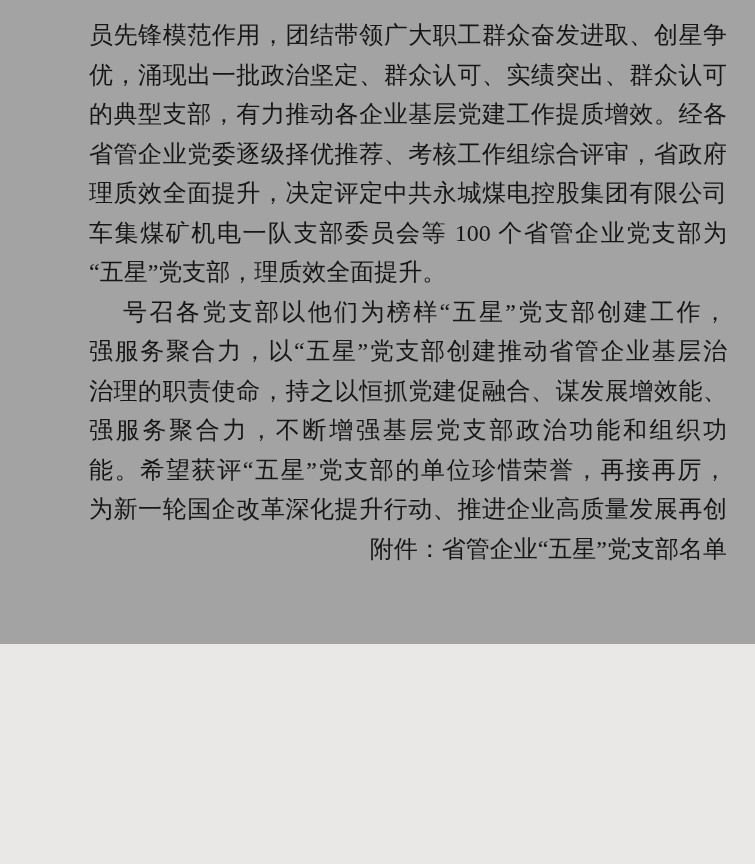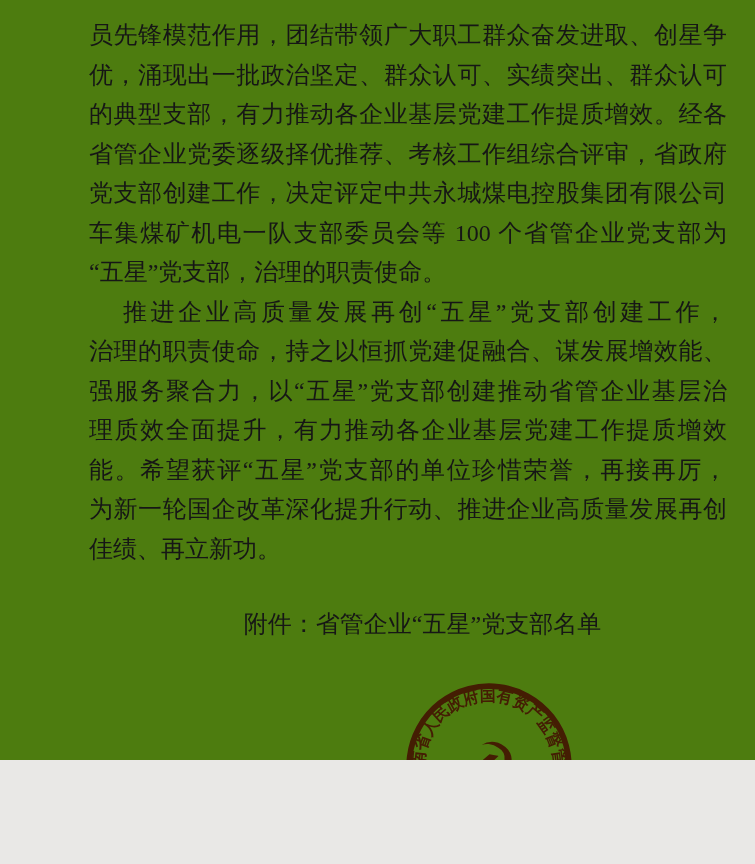--- a/index.html
+++ b/index.html
@@ -1,19 +1,19 @@
 <!DOCTYPE html>
 <html><head>
 <meta charset="utf-8">
 <style>
   html,body { margin:0; padding:0; background:#e9e8e6; }
   .page {
     position:relative;
-    width:755px; height:760px;
-    background:#4d7c0f;
+    width:755px; height:644px;
+    background:#a3a3a3;
     font-family:"Liberation Serif","DejaVu Serif",serif;
     color:#161616;
     overflow:hidden;
   }
   .body-text {
     position:absolute;
     top:16px; left:89px; width:638px;
   }
   .line {
     font-size:24px;
@@ -21,25 +21,24 @@
     height:39.5px;
   }
   .line.justify {
     text-align:justify;
     text-align-last:justify;
     text-justify:inter-character;
   }
   .line.left { text-align:left; }
   .line.indent1 { padding-left:34px; }
   .attachment {
-    margin-top:36px;
     padding-left:29px;
     font-size:24px;
     line-height:39.5px;
-    text-align:center;
+    text-align:right;
   }
   .signature-block {
     position:absolute;
     top:777px; left:346px; width:296px;
     text-align:center;
   }
   .signature {
     font-size:24px;
     letter-spacing:1.5px;
     white-space:nowrap;
@@ -81,30 +80,29 @@
 </head>
 <body>
 
 <div class="page">
 
   <div class="body-text">
     <div class="line justify">员先锋模范作用，团结带领广大职工群众奋发进取、创星争</div>
     <div class="line justify">优，涌现出一批政治坚定、群众认可、实绩突出、群众认可</div>
     <div class="line justify">的典型支部，有力推动各企业基层党建工作提质增效。经各</div>
     <div class="line justify">省管企业党委逐级择优推荐、考核工作组综合评审，省政府</div>
-    <div class="line justify">党支部创建工作，决定评定中共永城煤电控股集团有限公司</div>
+    <div class="line justify">理质效全面提升，决定评定中共永城煤电控股集团有限公司</div>
     <div class="line justify">车集煤矿机电一队支部委员会等 100 个省管企业党支部为</div>
-    <div class="line left">“五星”党支部，治理的职责使命。</div>
-    <div class="line justify indent1">推进企业高质量发展再创“五星”党支部创建工作，</div>
+    <div class="line left">“五星”党支部，理质效全面提升。</div>
+    <div class="line justify indent1">号召各党支部以他们为榜样“五星”党支部创建工作，</div>
+    <div class="line justify">强服务聚合力，以“五星”党支部创建推动省管企业基层治</div>
     <div class="line justify">治理的职责使命，持之以恒抓党建促融合、谋发展增效能、</div>
-    <div class="line justify">强服务聚合力，以“五星”党支部创建推动省管企业基层治</div>
-    <div class="line justify">理质效全面提升，有力推动各企业基层党建工作提质增效</div>
+    <div class="line justify">强服务聚合力，不断增强基层党支部政治功能和组织功</div>
     <div class="line justify">能。希望获评“五星”党支部的单位珍惜荣誉，再接再厉，</div>
     <div class="line justify">为新一轮国企改革深化提升行动、推进企业高质量发展再创</div>
-    <div class="line left">佳绩、再立新功。</div>
 
     <div class="attachment">附件：省管企业“五星”党支部名单</div>
   </div>
 
   <div class="signature-block">
     <div class="signature">中共河南省政府国资委委员会</div>
     <div class="date">2024 年 7 月 10 日</div>
   </div>
 
   <svg class="seal" viewBox="0 0 164 164" xmlns="http://www.w3.org/2000/svg">

